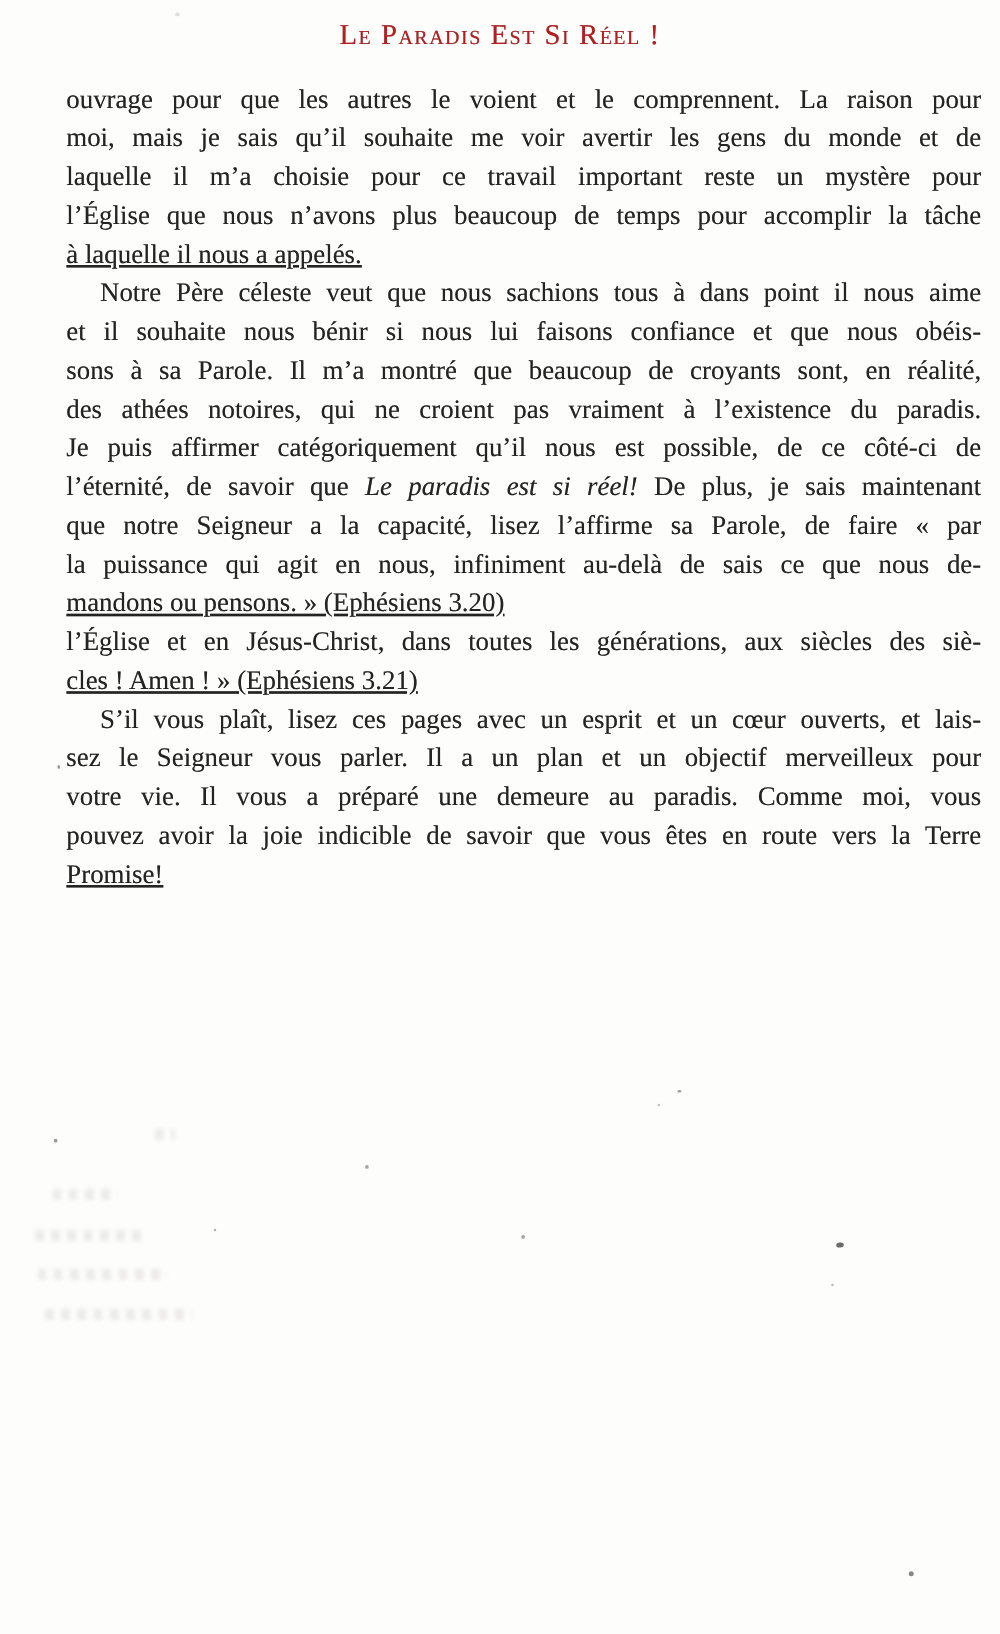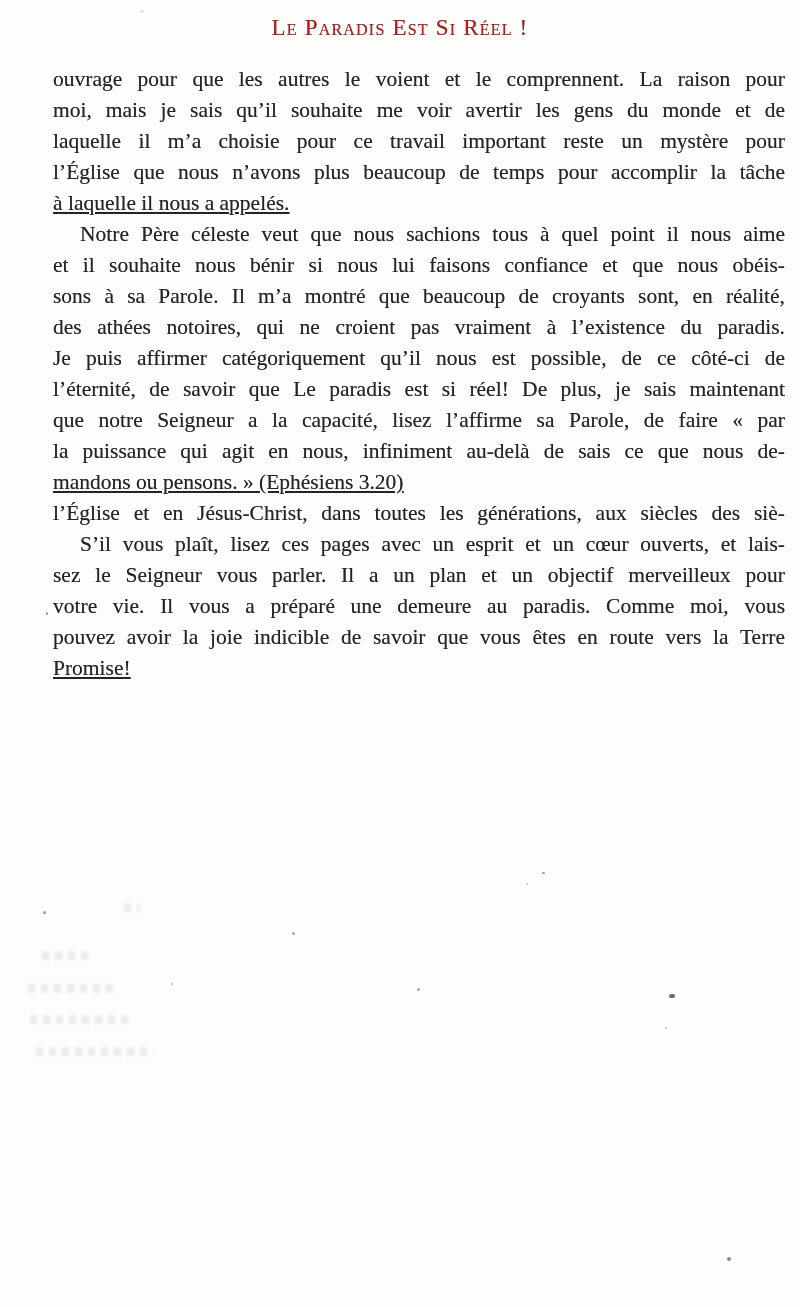--- a/index.html
+++ b/index.html
@@ -29,21 +29,21 @@
     margin-left: 25px;
   }
   .line {
     text-align: justify;
     text-align-last: justify;
     height: 31px;
     overflow: hidden;
   }
   .line.last { text-align-last: left; text-decoration: underline; }
   .para.indent .line.first { text-indent: 27px; }
-  .it { }
+  .it { font-style: italic; }
   .page-number {
     position: absolute; top: 1246px; left: 0; width: 100%;
     text-align: center;
     font-size: 21px;
     color: #2f2f2f;
     text-shadow: 0 0 0.5px rgba(40,40,40,0.5);
   }
   
   .ghost {
     position: absolute; height: 9px;
@@ -80,32 +80,33 @@
 
   <div class="body-text">
       <div class="para">
         <div class="line first"><span>ouvrage pour que les autres le voient et le comprennent. La raison pour</span></div>
         <div class="line"><span>moi, mais je sais qu’il souhaite me voir avertir les gens du monde et de</span></div>
         <div class="line"><span>laquelle il m’a choisie pour ce travail important reste un mystère pour</span></div>
         <div class="line"><span>l’Église que nous n’avons plus beaucoup de temps pour accomplir la tâche</span></div>
         <div class="line last"><span>à laquelle il nous a appelés.</span></div>
       </div>
       <div class="para indent">
-        <div class="line first"><span>Notre Père céleste veut que nous sachions tous à quel point il nous aime</span></div>
+        <div class="line first"><span>Notre Père céleste veut que nous sachions tous à dans point il nous aime</span></div>
         <div class="line"><span>et il souhaite nous bénir si nous lui faisons confiance et que nous obéis-</span></div>
         <div class="line"><span>sons à sa Parole. Il m’a montré que beaucoup de croyants sont, en réalité,</span></div>
         <div class="line"><span>des athées notoires, qui ne croient pas vraiment à l’existence du paradis.</span></div>
         <div class="line"><span>Je puis affirmer catégoriquement qu’il nous est possible, de ce côté-ci de</span></div>
         <div class="line"><span>l’éternité, de savoir que </span><span class="it">Le paradis est si réel!</span><span> De plus, je sais maintenant</span></div>
         <div class="line"><span>que notre Seigneur a la capacité, lisez l’affirme sa Parole, de faire « par</span></div>
         <div class="line"><span>la puissance qui agit en nous, infiniment au-delà de sais ce que nous de-</span></div>
         <div class="line last"><span>mandons ou pensons. » (Ephésiens 3.20)</span></div>
       </div>
       <div class="para indent">
         <div class="line"><span>l’Église et en Jésus-Christ, dans toutes les générations, aux siècles des siè-</span></div>
+        <div class="line last"><span>cles ! Amen ! » (Ephésiens 3.21)</span></div>
       </div>
       <div class="para indent">
         <div class="line first"><span>S’il vous plaît, lisez ces pages avec un esprit et un cœur ouverts, et lais-</span></div>
         <div class="line"><span>sez le Seigneur vous parler. Il a un plan et un objectif merveilleux pour</span></div>
         <div class="line"><span>votre vie. Il vous a préparé une demeure au paradis. Comme moi, vous</span></div>
         <div class="line"><span>pouvez avoir la joie indicible de savoir que vous êtes en route vers la Terre</span></div>
         <div class="line last"><span>Promise!</span></div>
       </div>
     </div>
 

